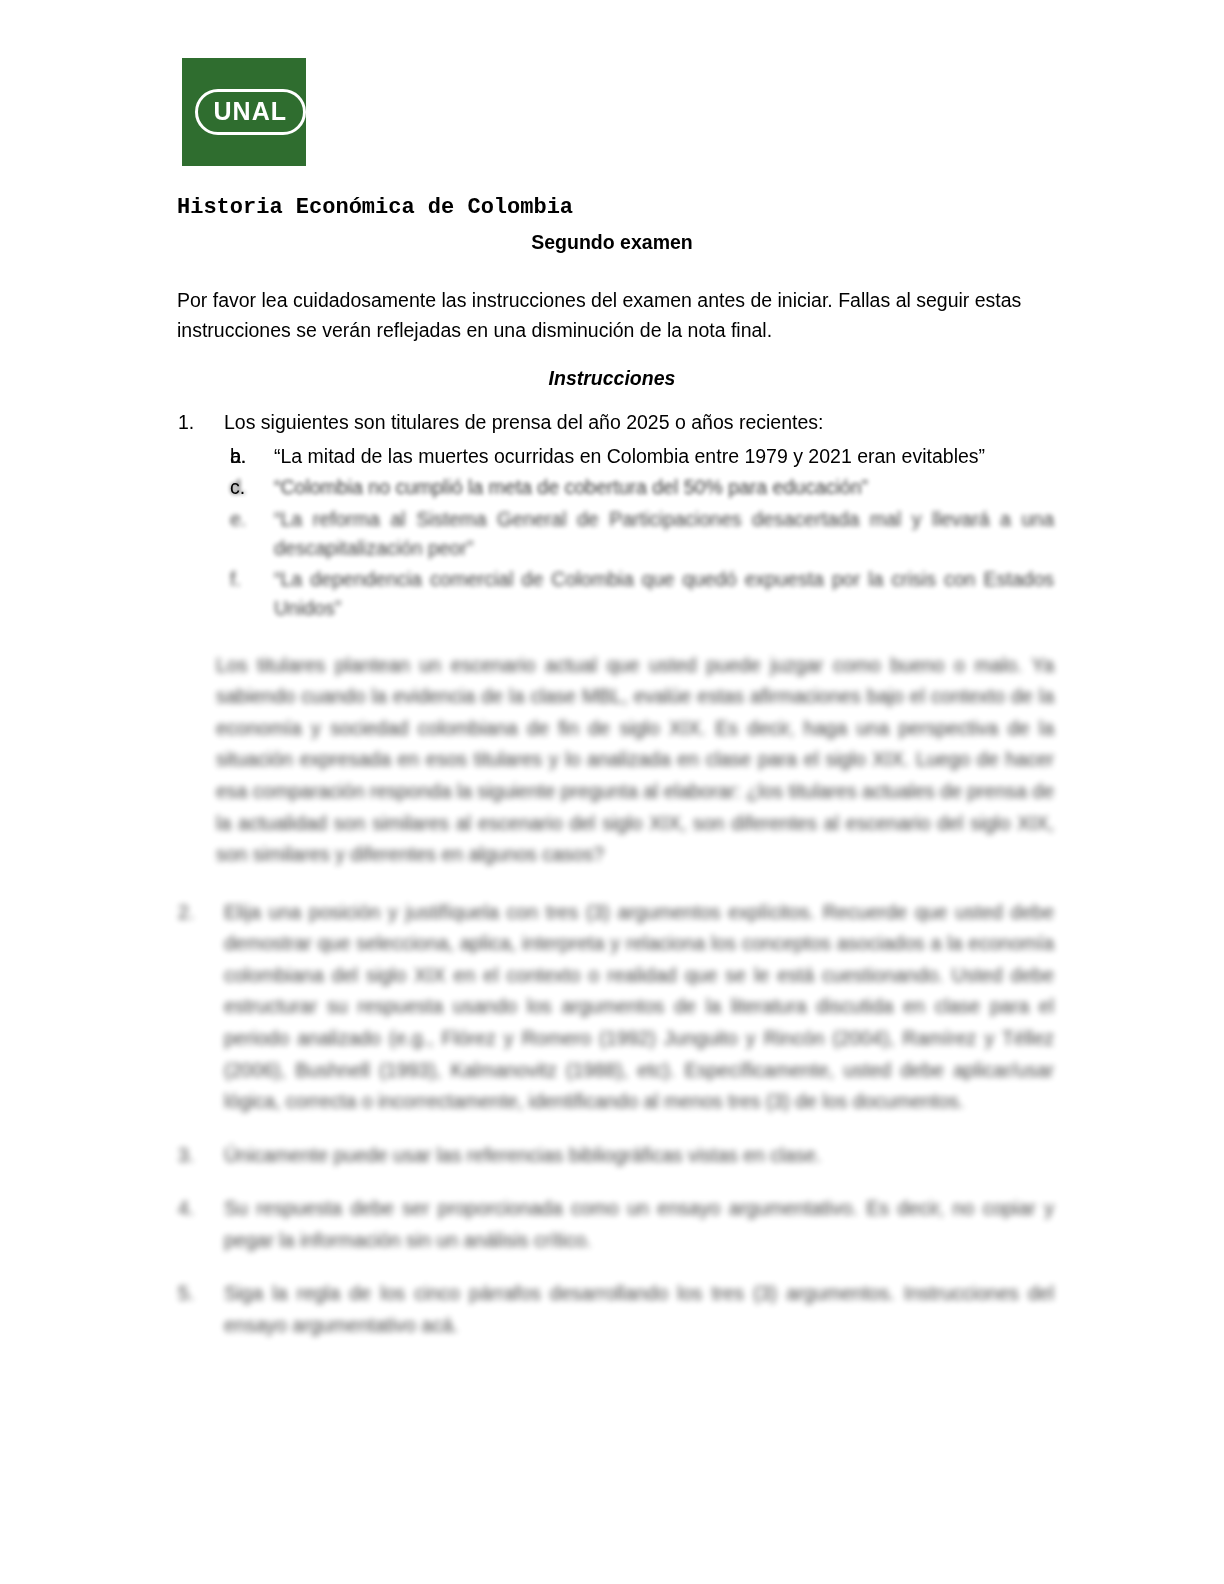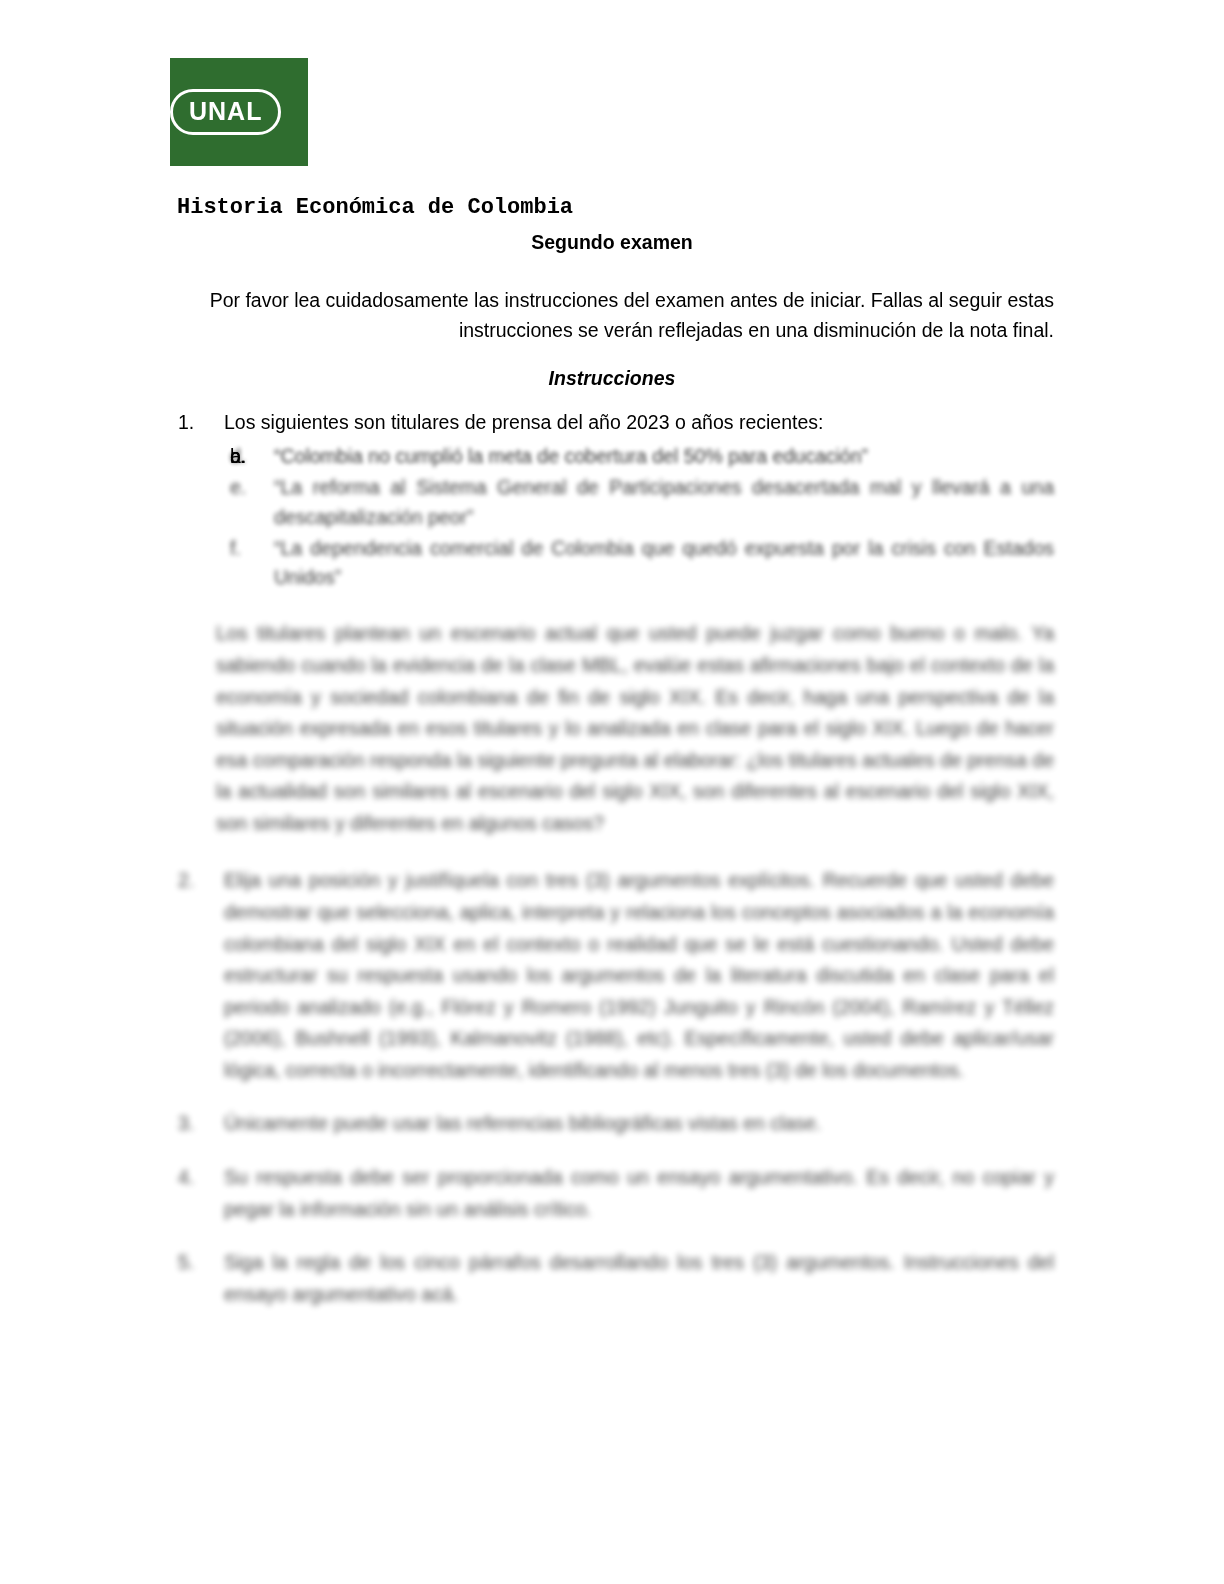--- a/index.html
+++ b/index.html
@@ -19,27 +19,27 @@
     position: relative;
     width: 1224px;
     min-height: 1584px;
     box-sizing: border-box;
     padding: 58px 170px 40px 170px;
     background: #ffffff;
   }
 
   
   .logo-block {
-    width: 138px;
+    width: 124px;
     height: 108px;
     background: #2f6d2f;
     display: flex;
     align-items: center;
-    justify-content: flex-start;
-    margin-left: 0px;
+    justify-content: flex-end;
+    margin-left: 12px;
     margin-bottom: 26px;
   }
   .logo-pill {
     border: 3px solid #ffffff;
     border-radius: 24px;
     padding: 7px 16px 8px 16px;
     color: #ffffff;
     font-weight: bold;
     font-size: 25px;
     letter-spacing: 1px;
@@ -68,21 +68,21 @@
     margin: 8px 0 32px 0;
   }
   .centered-bold.second {
     margin: 22px 0 18px 0;
     font-style: italic;
   }
   p.body-text {
     font-size: 19.5px;
     line-height: 1.52;
     margin: 0 0 6px 7px;
-    text-align: right;
+    text-align: left;
   }
 
   
   ol.numbered {
     list-style: none;
     margin: 0;
     padding: 0;
   }
   ol.numbered > li {
     position: relative;
@@ -154,31 +154,32 @@
 
   <div class="centered-bold">Segundo examen</div>
 
   <p class="body-text">Por favor lea cuidadosamente las instrucciones del examen antes de iniciar. Fallas al seguir estas instrucciones se verán reflejadas en una disminución de la nota final.</p>
 
   <div class="centered-bold second">Instrucciones</div>
 
   <ol class="numbered">
     <li>
       <span class="num">1.</span>
-      <span>Los siguientes son titulares de prensa del año 2023 o años recientes:</span>
+      <span>Los siguientes son titulares de prensa del año 2025 o años recientes:</span>
     </li>
   </ol>
 
   <div class="sub-wrap">
     <ol class="lettered">
       <li>
         <span class="num">a.</span>
       </li>
       <li>
         <span class="num">b.</span>
+        <span>“La mitad de las muertes ocurridas en Colombia entre 1979 y 2021 eran evitables”</span>
       </li>
       <li>
         <span class="num">c.</span>
       </li>
       <li class="blur-1">
         <span class="num">d.</span>
         <span>“Colombia no cumplió la meta de cobertura del 50% para educación”</span>
       </li>
       <li class="blur-2">
         <span class="num">e.</span>

